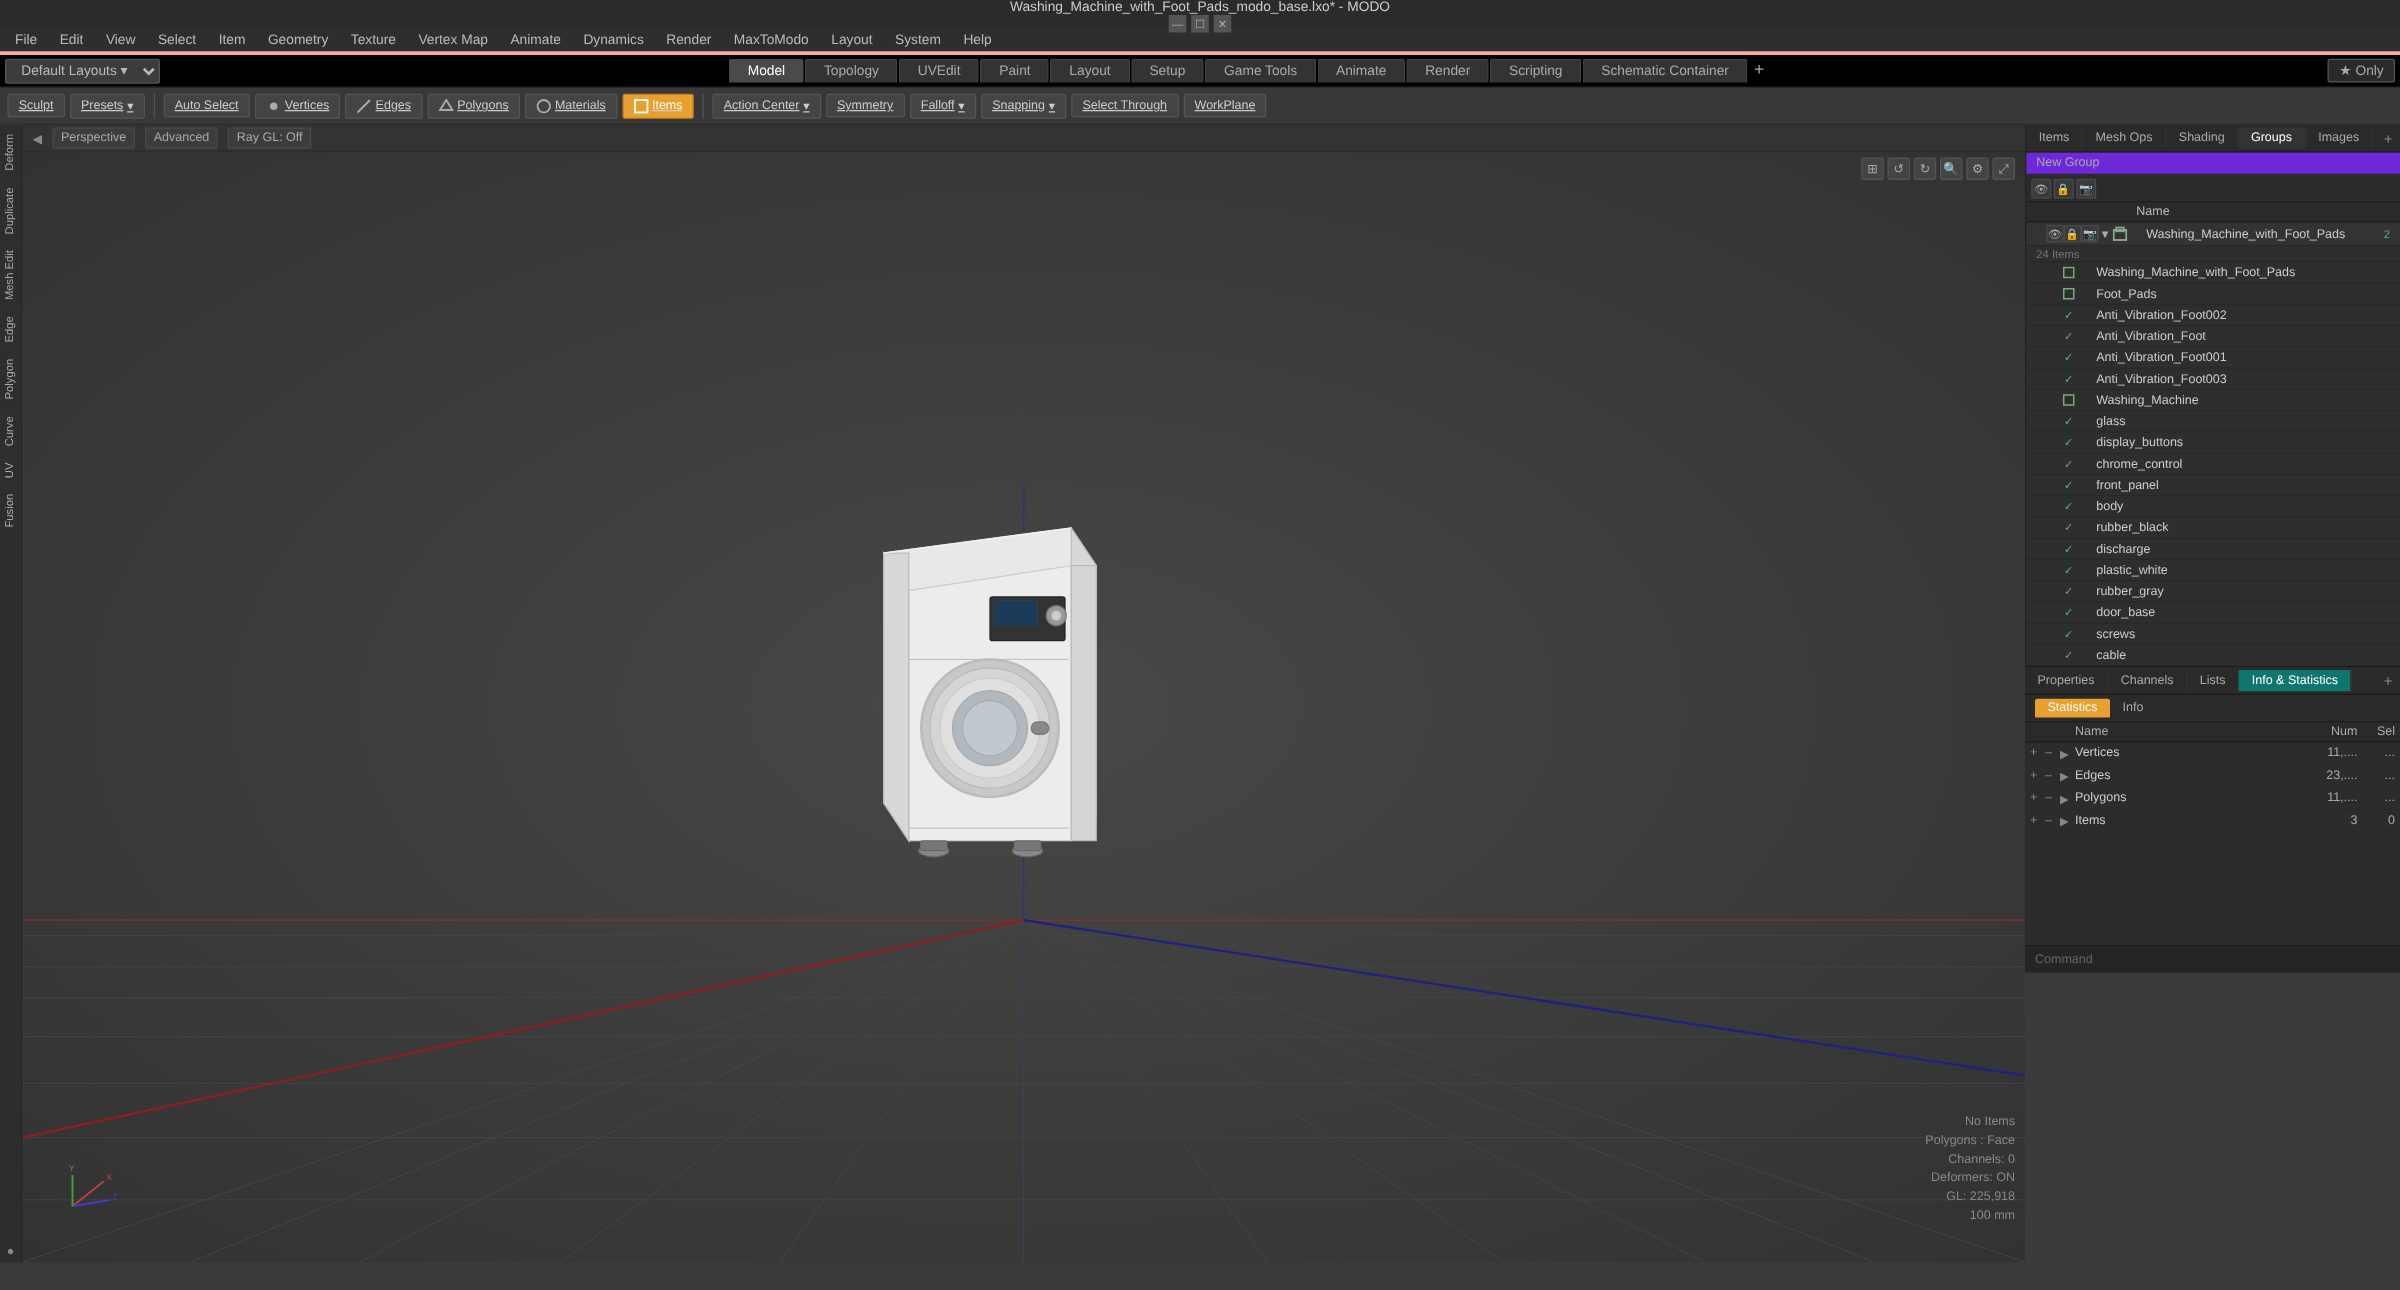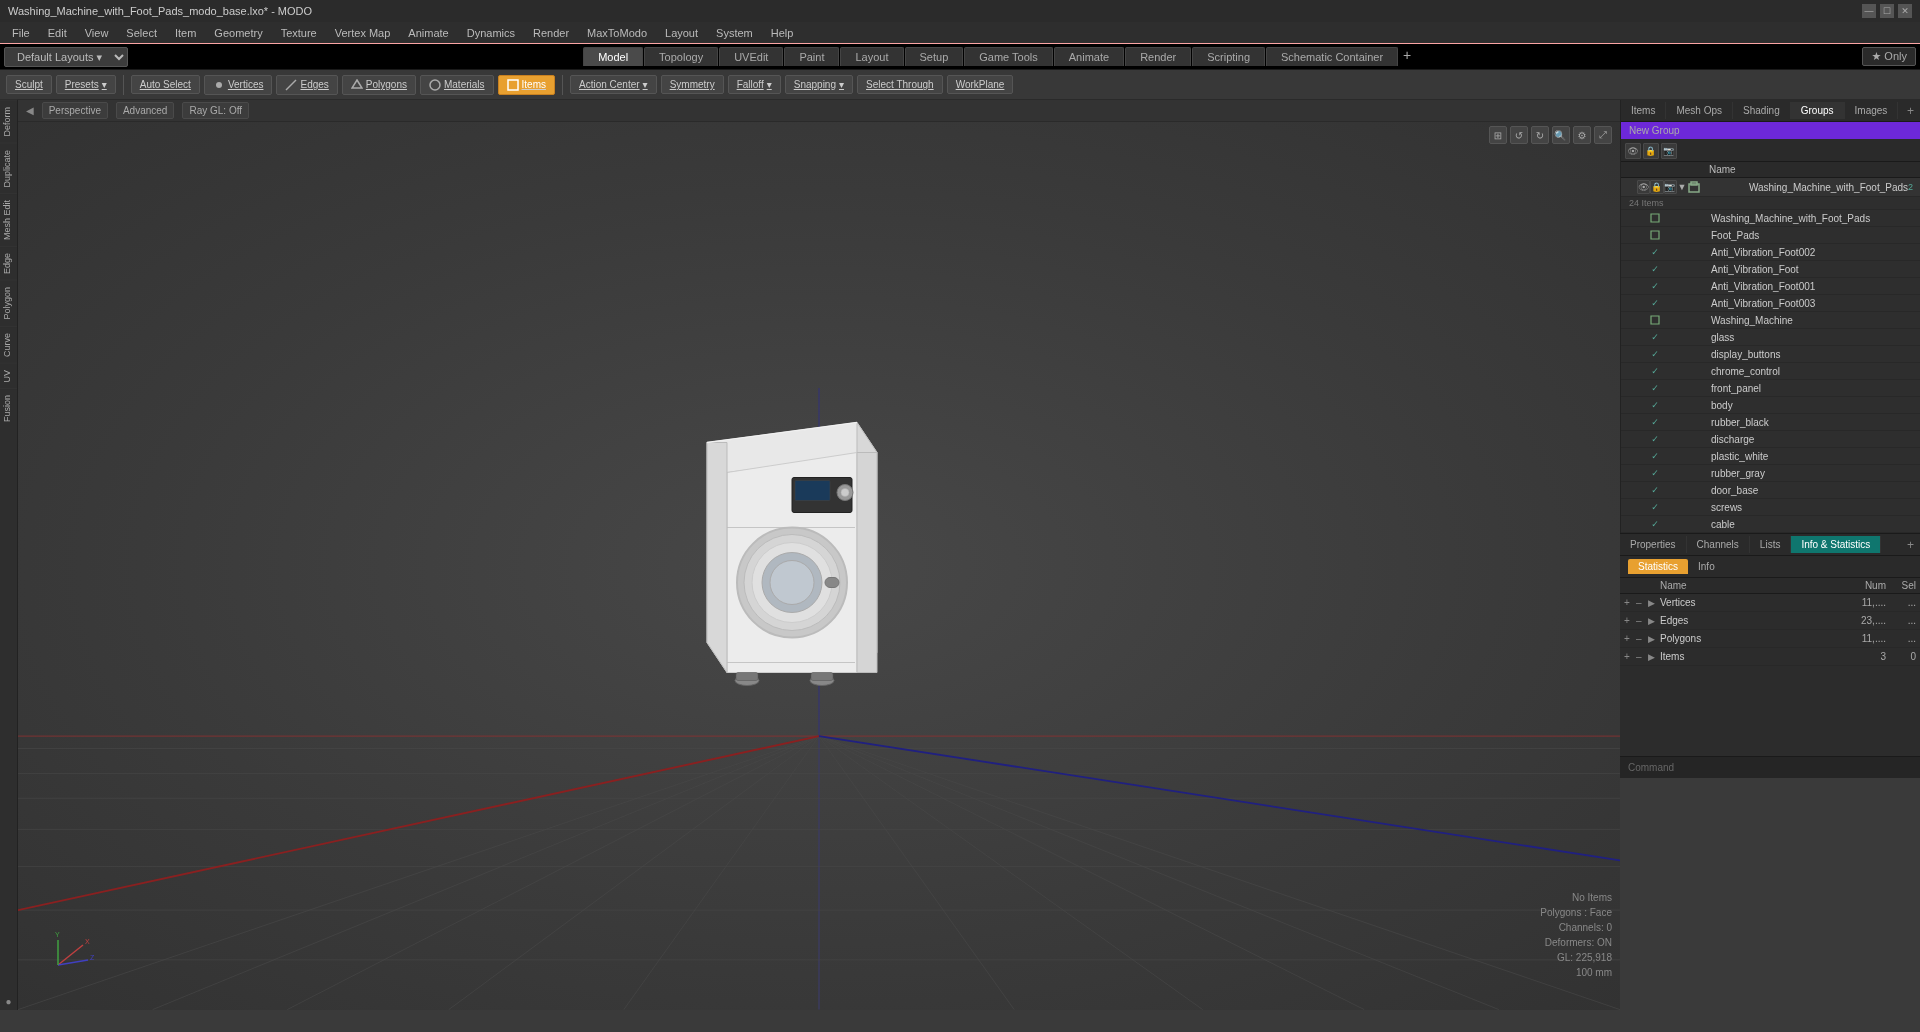--- a/index.html
+++ b/index.html
@@ -1,24 +1,24 @@
 <!DOCTYPE html>
 <html><head>
   <meta charset="utf-8">
   <style>
     * { margin: 0; padding: 0; box-sizing: border-box; }
     body { width: 1920px; height: 1032px; background: #3a3a3a; font-family: 'Segoe UI', Arial, sans-serif; font-size: 11px; color: #ccc; overflow: hidden; }
 
     
-    #title-bar { height: 22px; background: #2b2b2b; display: flex; align-items: center; justify-content: space-between; padding: 0 8px; }
+    #title-bar { height: 22px; background: #2b2b2b; display: flex; align-items: center; justify-content: space-between; padding: 0 8px; flex-direction: column; }
     #title-bar .win-controls { display: flex; gap: 4px; }
     #title-bar .win-btn { width: 14px; height: 14px; background: #555; border: none; cursor: pointer; color: #aaa; font-size: 9px; display: flex; align-items: center; justify-content: center; }
 
     
-    #menu-bar { height: 22px; background: #2e2e2e; display: flex; align-items: center; padding: 0 4px; gap: 2px; border-bottom: 1px solid #fca5a5; }
+    #menu-bar { height: 22px; background: #2e2e2e; display: flex; align-items: center; padding: 0 4px; gap: 2px; border-bottom: 3px solid #fca5a5; }
     .menu-item { padding: 2px 8px; color: #bbb; cursor: pointer; font-size: 11px; border-radius: 2px; }
 
     
     #layout-tabs { height: 26px; background: #000000; display: flex; align-items: center; padding: 0 4px; border-bottom: 1px solid #1a1a1a; }
     .layout-dropdown { background: #3c3c3c; border: 1px solid #555; color: #bbb; padding: 2px 8px; font-size: 11px; border-radius: 2px; margin-right: 8px; cursor: pointer; }
     .mode-tabs { display: flex; gap: 1px; flex: 1; justify-content: center; }
     .mode-tab { padding: 3px 14px; background: #333; color: #aaa; font-size: 11px; cursor: pointer; border-radius: 2px 2px 0 0; border: 1px solid #444; border-bottom: none; }
     .mode-tab.active { background: #4a4a4a; color: #fff; }
     .mode-tab-right { margin-left: auto; display: flex; align-items: center; gap: 4px; }
     .only-btn { background: #2a2a2a; border: 1px solid #555; color: #aaa; padding: 2px 8px; font-size: 11px; border-radius: 2px; cursor: pointer; }
@@ -67,21 +67,21 @@
     .new-group-header { padding: 3px 8px; background: #6d28d9; color: #aaa; font-size: 10px; border-bottom: 1px solid #2a2a2a; display: flex; align-items: center; gap: 4px; }
     .tree-toolbar { height: 22px; display: flex; align-items: center; padding: 0 4px; background: #2a2a2a; border-bottom: 1px solid #1a1a1a; gap: 2px; }
     .tree-tool-btn { width: 16px; height: 16px; background: #3a3a3a; border: 1px solid #4a4a4a; color: #aaa; font-size: 9px; cursor: pointer; display: flex; align-items: center; justify-content: center; border-radius: 1px; }
     .tree-col-header { display: flex; align-items: center; padding: 2px 8px; background: #2a2a2a; border-bottom: 1px solid #1a1a1a; }
     .tree-col-name { flex: 1; color: #bbb; font-size: 10px; }
     .tree-item { display: flex; align-items: center; padding: 2px 4px; cursor: pointer; border-bottom: 1px solid #282828; }
     .tree-item.group-item { background: #333; }
     .tree-indent { display: inline-block; width: 12px; flex-shrink: 0; }
     .tree-expand { width: 10px; height: 10px; display: inline-flex; align-items: center; justify-content: center; color: #aaa; font-size: 9px; cursor: pointer; flex-shrink: 0; }
     .tree-icon { width: 14px; height: 14px; display: inline-flex; align-items: center; justify-content: center; flex-shrink: 0; }
-    .tree-item-name { flex: 1; font-size: 10px; color: #ccc; padding-left: 4px; margin-left: 44px; }
+    .tree-item-name { flex: 1; font-size: 10px; color: #ccc; padding-left: 14px; }
     .tree-item-count { font-size: 9px; color: #888; padding-right: 4px; }
     .vis-icon { width: 12px; height: 12px; display: inline-flex; align-items: center; justify-content: center; margin-right: 2px; }
     .check-icon { color: #5a9; font-size: 9px; }
 
     
     #bottom-panel { width: 300px; background: #2c2c2c; border-top: 1px solid #1a1a1a; }
     #bottom-panel-tabs { height: 22px; background: #2a2a2a; display: flex; align-items: center; border-bottom: 1px solid #1a1a1a; }
     .bp-tab { padding: 3px 10px; color: #aaa; font-size: 10px; cursor: pointer; border-right: 1px solid #333; }
     .bp-tab.active { background: #0f766e; color: #fff; }
     .bp-tab-add { padding: 3px 6px; color: #888; font-size: 12px; cursor: pointer; margin-left: auto; }

